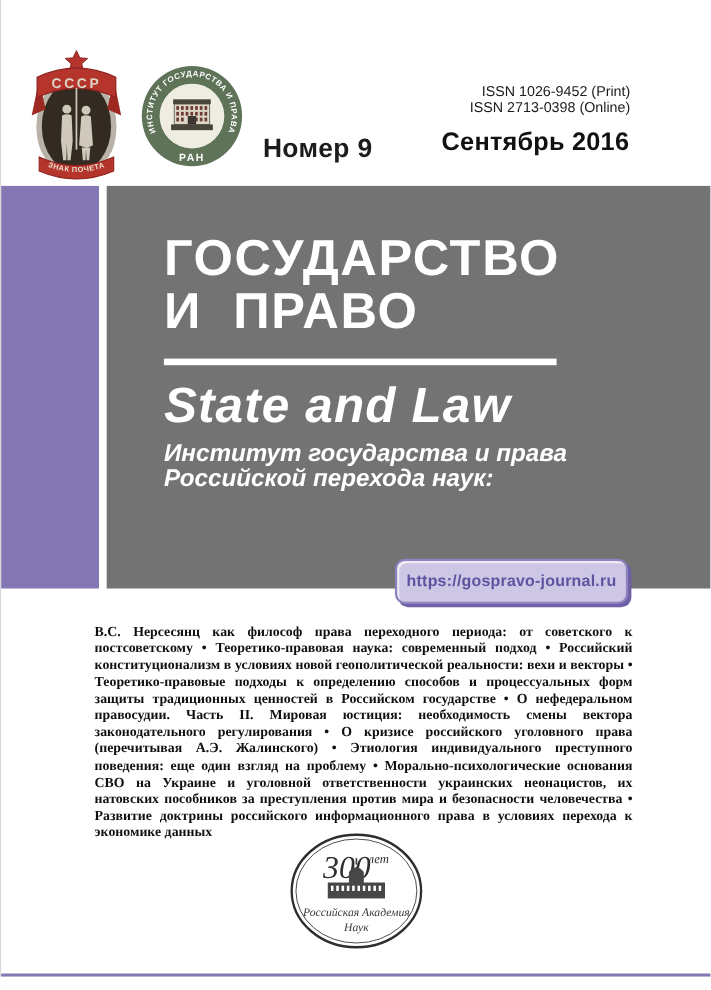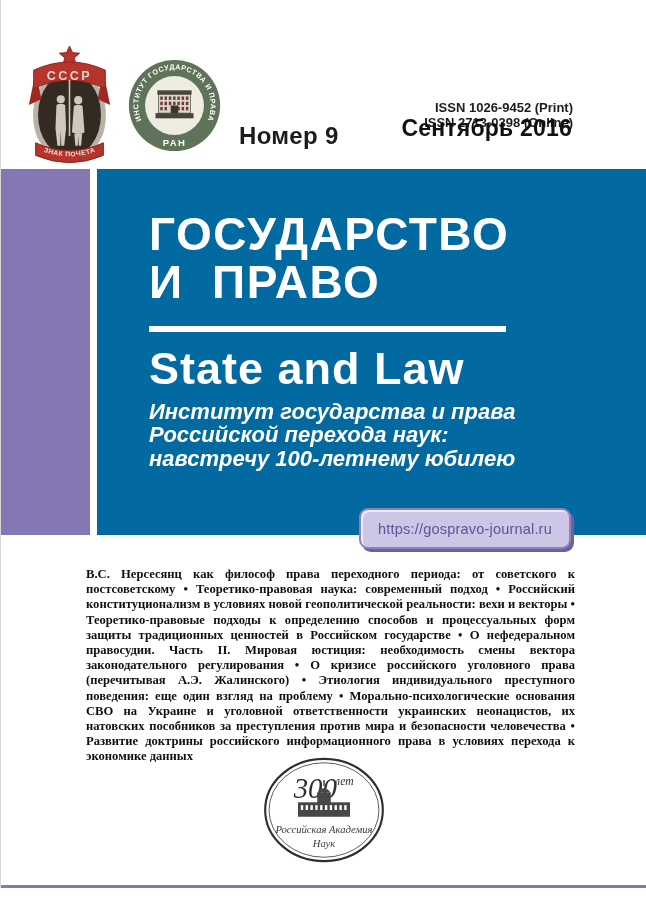--- a/index.html
+++ b/index.html
@@ -13,68 +13,68 @@
 
   
   .order-logo { position:absolute; left:20px; top:45px; width:97px; height:122px; }
   .institute-logo { position:absolute; left:126px; top:58px; width:95px; height:95px; }
   .issue-label {
     position:absolute; left:238px; top:122px;
     font-size:24px; font-weight:bold; color:#1c1c1c; letter-spacing:.3px;
   }
   .issn-block {
     position:absolute; right:73px; top:76px; text-align:right;
-    font-size:13px; line-height:14.5px; color:#1c1c1c; font-weight:700;margin-top:25px;
+    font-size:13px; line-height:14.5px; color:#1c1c1c; font-weight:400;
   }
   .date-label {
     position:absolute; right:74px; top:115px;
     font-size:23px; font-weight:bold; color:#111; letter-spacing:.2px;
   }
 
   
   .purple-sidebar {
     position:absolute; left:0; top:169px; width:89px; height:366px;
     background:#8477b4;
   }
   .purple-main {
     position:absolute; left:96px; top:169px; width:550px; height:366px;
-    background:#0369a1; color:#ffffff;
+    background:#737373; color:#ffffff;
   }
   .title-ru {
     position:absolute; left:52px; top:41px;
     font-size:46px; line-height:48px; font-weight:bold; letter-spacing:1.5px;
     color:#fff;
   }
   .title-rule {
     position:absolute; left:52px; top:157px; width:357px; height:6px;
     background:#ffffff;
   }
   .title-en {
     position:absolute; left:52px; top:174px;
-    font-size:45px; font-weight:bold; letter-spacing:1px;
+    font-size:45px; font-weight:bold; font-style:italic; letter-spacing:1px;
     color:#fff;
   }
   .subtitle {
     position:absolute; left:52px; top:231px;
     font-size:22px; line-height:23.3px; font-weight:bold; font-style:italic;
     color:#fff;
   }
 
   
   .url-badge {
     position:absolute; left:358px; top:508px; width:212px; height:41px;
     background:#cdc6e4;
     border:2px solid #8e81bd;
     border-radius:9px;
     box-shadow: inset 2px 2px 0 rgba(255,255,255,.65), 3px 3px 0 #6d60a6;
     display:flex; align-items:center; justify-content:center;
     z-index:5;
   }
   .url-badge span {
-    font-size:14.5px; font-weight:normal; color:#5e53a0; letter-spacing:.2px;
+    font-size:14.5px; font-weight:bold; color:#5e53a0; letter-spacing:.2px;
   }
 
   
   .contents-text {
     position:absolute; left:85px; top:567px; width:489px;
     font-family:Liberation Serif, serif;
     font-size:12.6px; line-height:15.2px; font-weight:bold;
     color:#101010; text-align:justify;
   }
 
@@ -179,21 +179,20 @@
   <div class="purple-main">
     <div class="title-ru">
       <div>ГОСУДАРСТВО</div>
       <div>И&nbsp;&nbsp;ПРАВО</div>
     </div>
     <div class="title-rule"></div>
     <div class="title-en">State and Law</div>
     <div class="subtitle">
       <div>Институт государства и права</div>
       <div>Российской перехода наук:</div>
-      <div>навстречу 100-летнему юбилею</div>
     </div>
   </div>
 
   <div class="url-badge">
     <span>https://gospravo-journal.ru</span>
   </div>
 
   <p class="contents-text">В.С. Нерсесянц как философ права переходного периода: от советского к постсоветскому • Теоретико-правовая наука: современный подход • Российский конституционализм в условиях новой геополитической реальности: вехи и векторы • Теоретико-правовые подходы к определению способов и процессуальных форм защиты традиционных ценностей в Российском государстве • О нефедеральном правосудии. Часть II. Мировая юстиция: необходимость смены вектора законодательного регулирования • О кризисе российского уголовного права (перечитывая А.Э. Жалинского) • Этиология индивидуального преступного поведения: еще один взгляд на проблему • Морально-психологические основания СВО на Украине и уголовной ответственности украинских неонацистов, их натовских пособников за преступления против мира и безопасности человечества • Развитие доктрины российского информационного права в условиях перехода к экономике данных</p>
 
   <div class="ras-logo">

